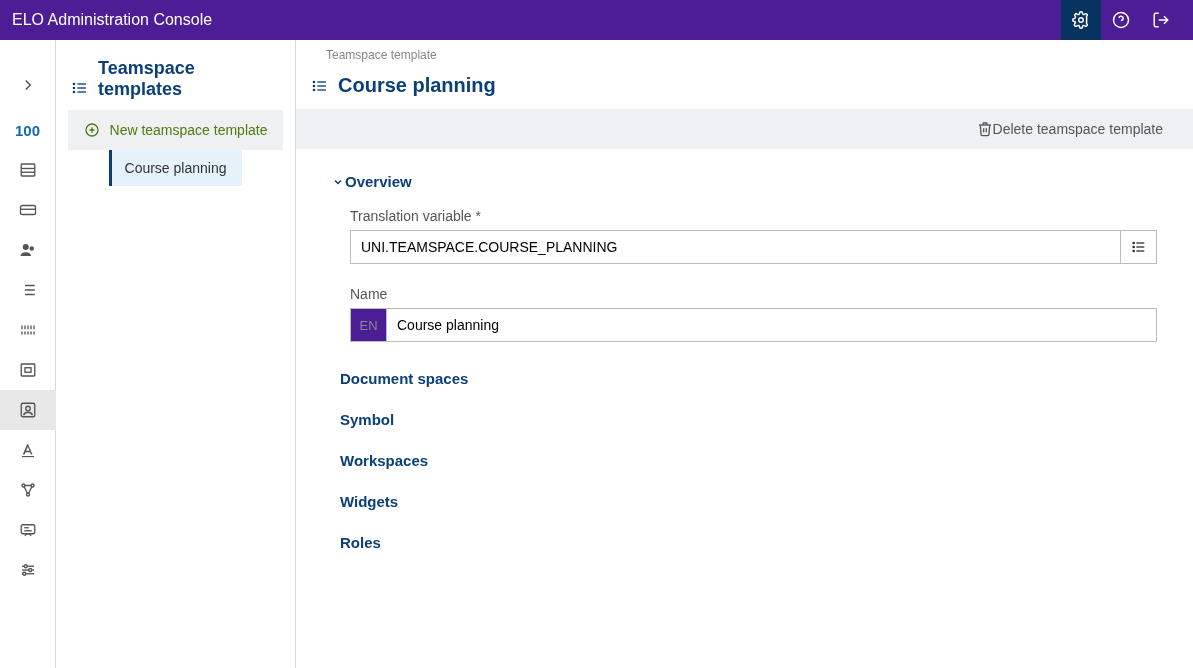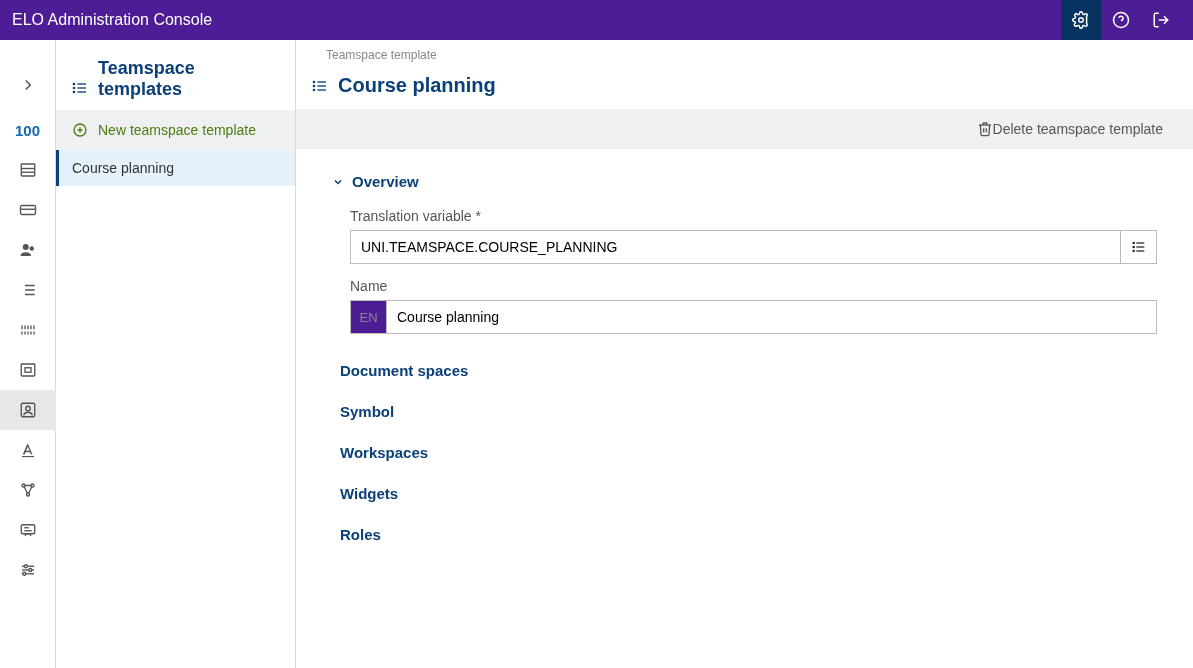--- a/index.html
+++ b/index.html
@@ -70,20 +70,21 @@
   .rail-item.percentage { color: #1169b4; font-weight: 600; font-size: 15px; }
   .rail-item.active { background: #e7e7e7; }
   .rail-item svg { width: 18px; height: 18px; }
 
   
   .list-panel {
     width: 240px;
     border-right: 1px solid #d9d9d9;
     display: flex;
     flex-direction: column;
+    align-items: center;
   }
   .panel-header {
     height: 70px;
     display: flex;
     align-items: flex-end;
     padding: 0 16px 10px;
     gap: 10px;
     color: #0a3f78;
     font-size: 18px;
     font-weight: 600;
@@ -154,37 +155,37 @@
   }
   .detail-toolbar .action { display: flex; align-items: center; cursor: pointer; }
   .detail-toolbar svg { width: 16px; height: 16px; }
 
   .detail-body {
     padding: 24px 36px;
   }
   .section-header {
     display: flex;
     align-items: center;
-    gap: 8px;
+    gap: 1px;
     color: #0a3f78;
     font-size: 15px;
     font-weight: 600;
     cursor: pointer;
     margin-bottom: 18px;
   }
   .section-header .arrow { width: 12px; height: 12px; display: flex; align-items: center; justify-content: center;}
   .section-header .arrow svg { width: 12px; height: 12px; }
   .section-body { padding-left: 18px; margin-bottom: 28px; }
   .field-label { font-size: 14px; color: #555; margin-bottom: 6px; }
   .field-label .req { color: #555; }
 
   .input-row {
     display: flex;
     align-items: stretch;
-    margin-bottom: 14px;
+    margin-bottom: 22px;
   }
   .text-input {
     flex: 1;
     border: 1px solid #bcbcbc;
     height: 34px;
     padding: 0 10px;
     font-size: 14px;
     font-family: inherit;
     outline: none;
     background: #fff;

